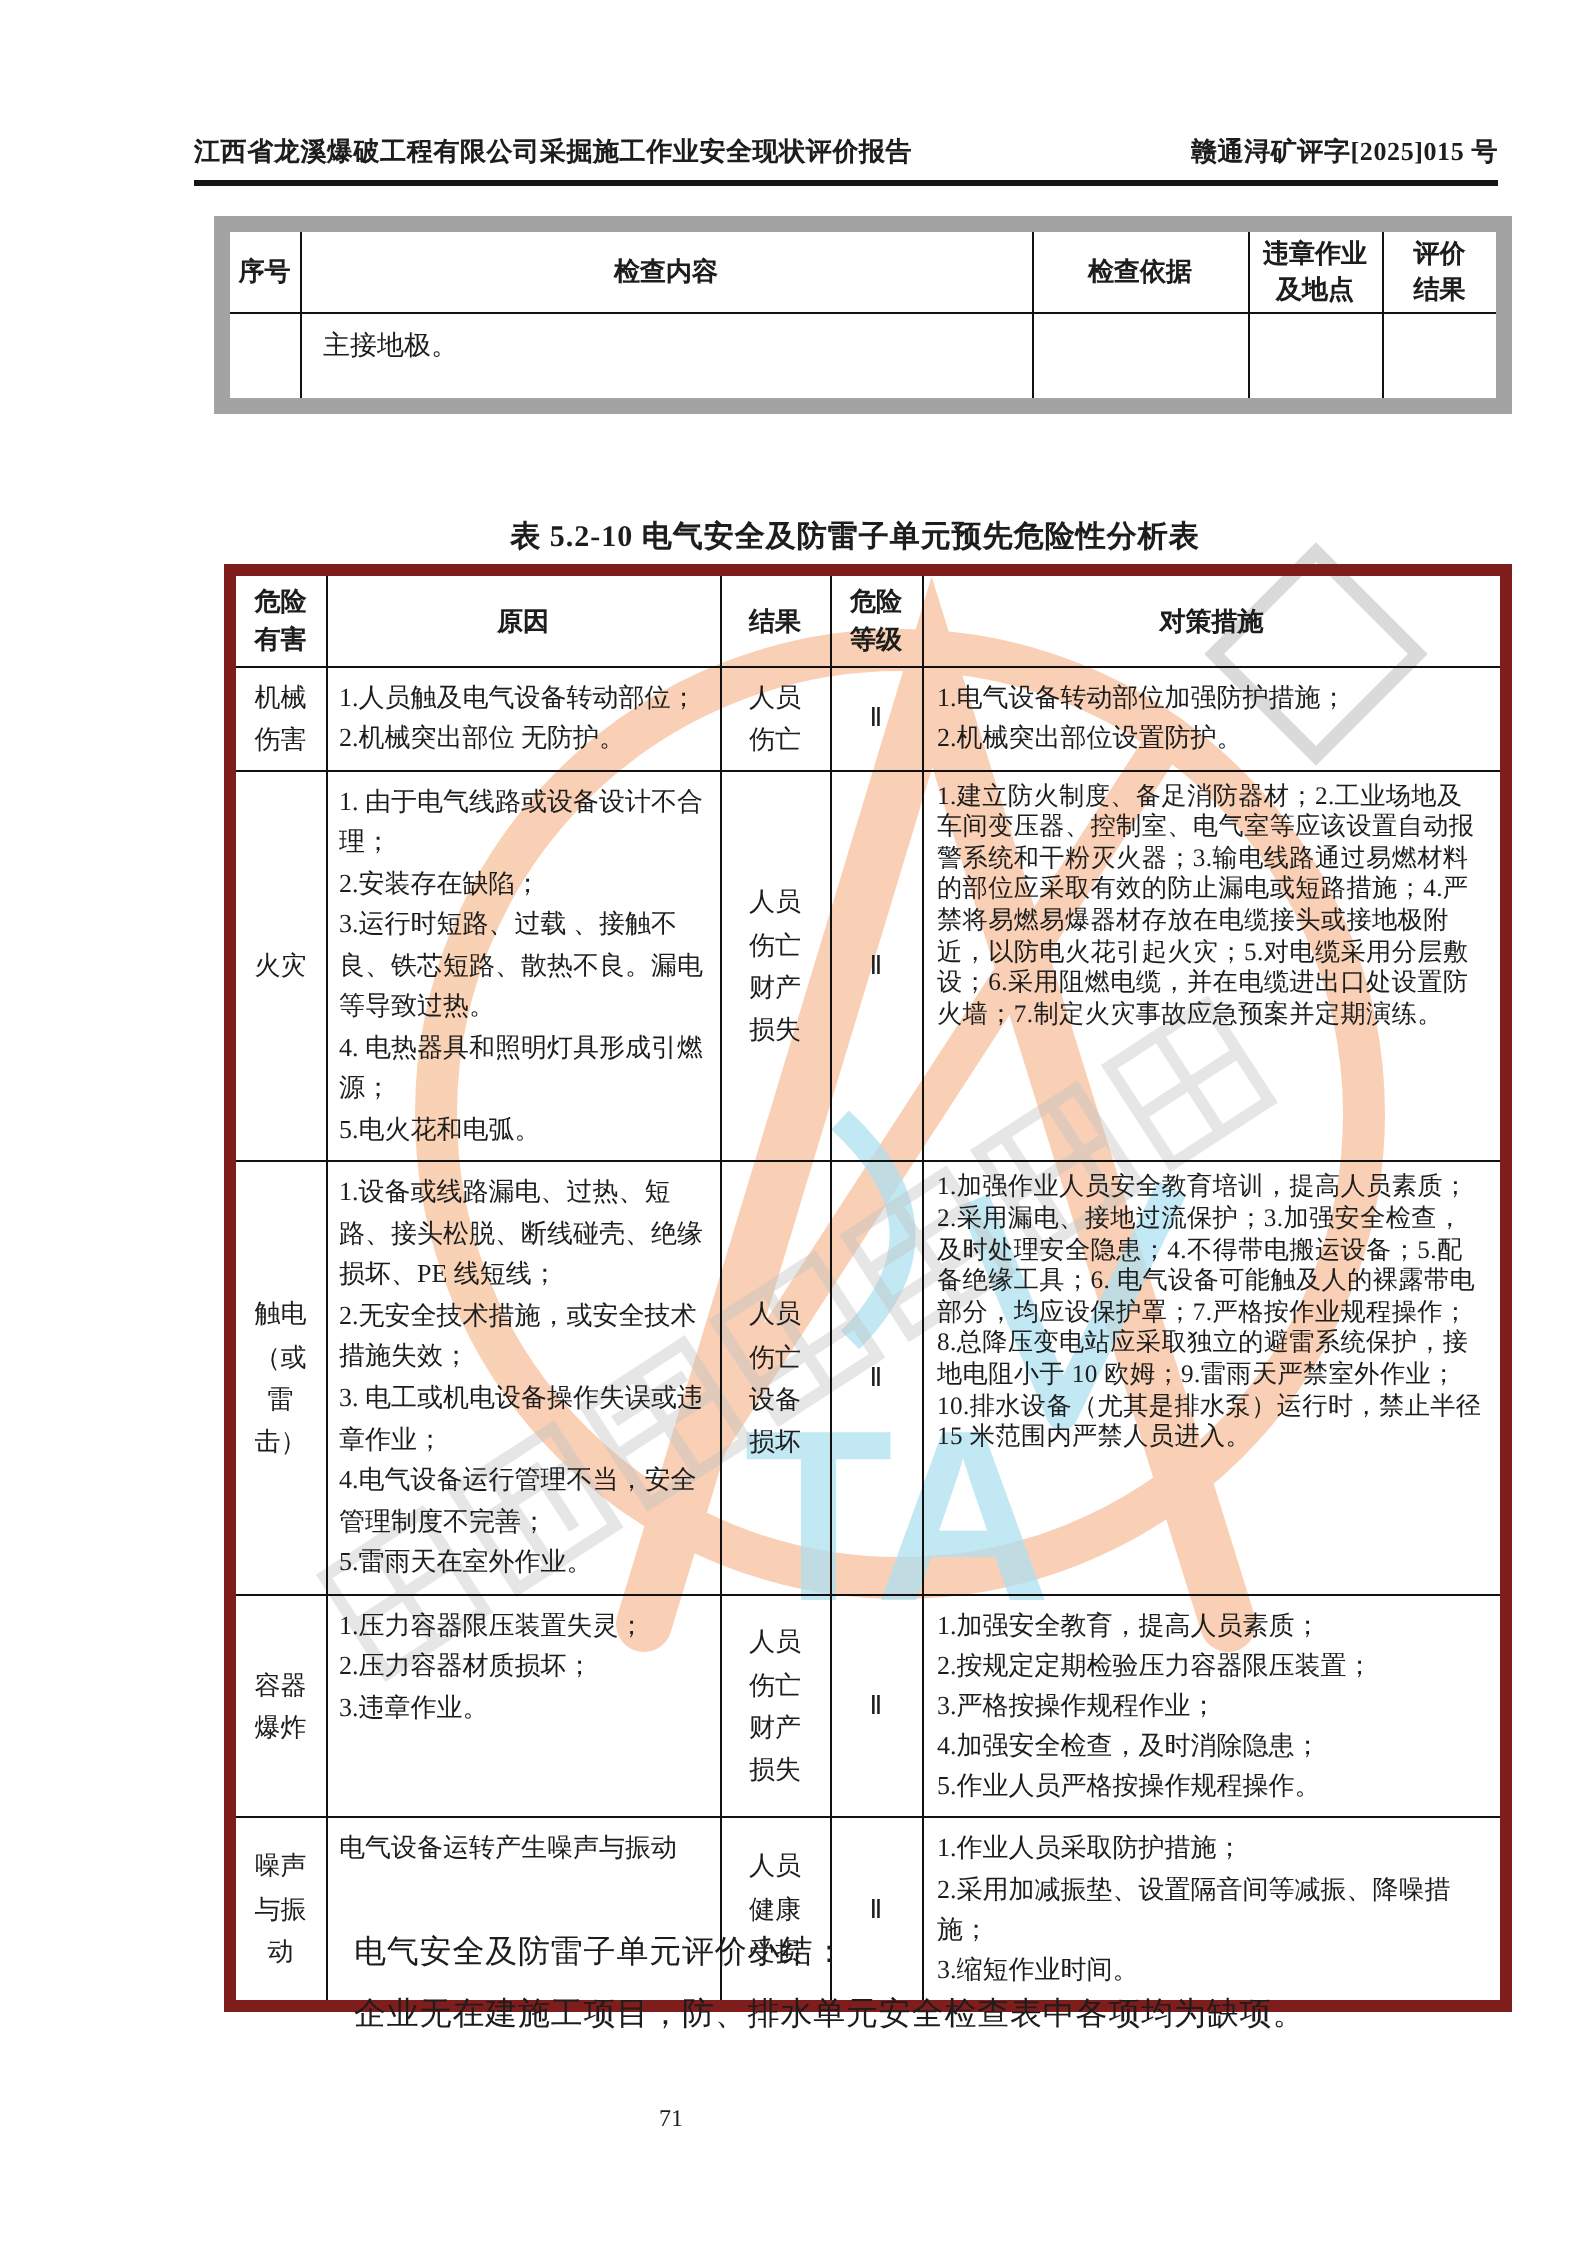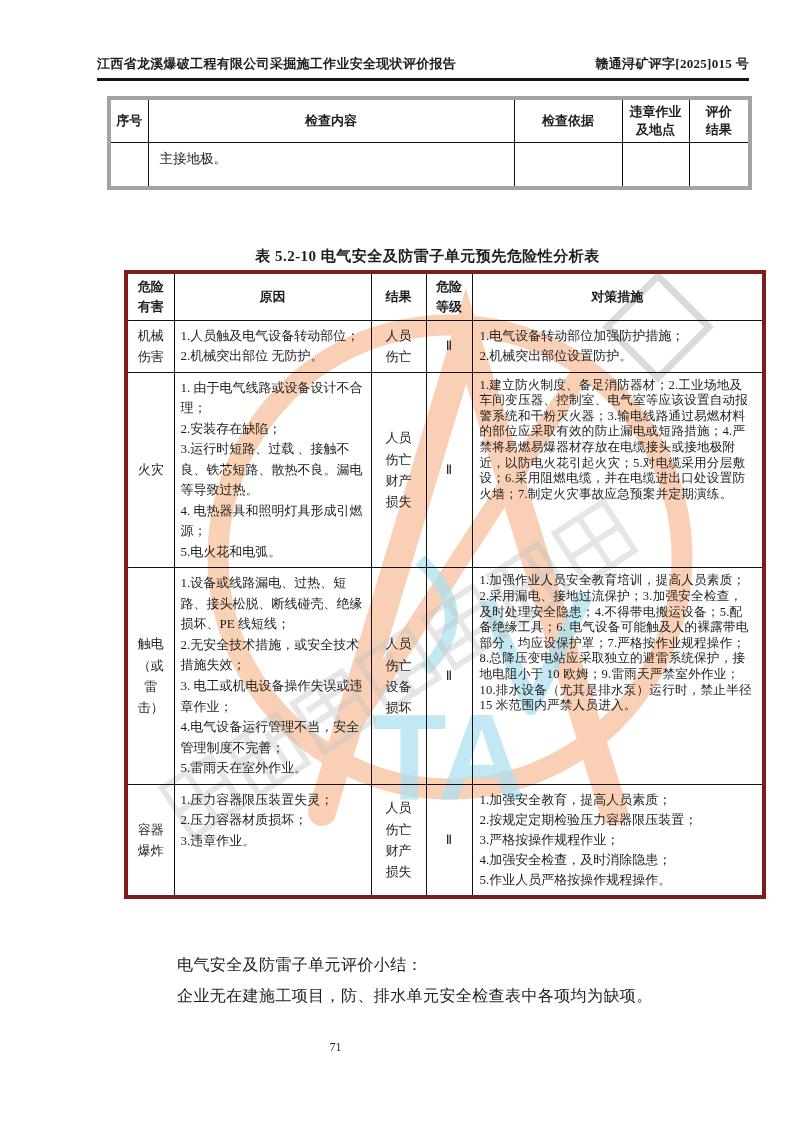--- a/index.html
+++ b/index.html
@@ -4,54 +4,54 @@
 <style>
   * { box-sizing: border-box; margin: 0; padding: 0; }
   html,body { width:793px; height:1122px; }
   body {
     position: relative;
     background: #ffffff;
     font-family: "Liberation Serif", "DejaVu Serif", serif;
     color: #1d1d1d;
     overflow: hidden;
   }
-  .layer-content { position:absolute; inset:0; z-index:2; }
+  .layer-content { position:absolute; inset:0; z-index:2;margin-top:12px; }
   .layer-watermark { position:absolute; inset:0; z-index:1; pointer-events:none; }
 
   
   .doc-header {
     position:absolute; left:97px; top:55px; width:652px;
     display:flex; justify-content:space-between; align-items:flex-end;
     font-size:13px; font-weight:bold; letter-spacing:.3px;
     border-bottom:3px solid #151515; padding-bottom:5px;
   }
 
   table { border-collapse:collapse; table-layout:fixed; background:transparent; }
   td, th { border:1px solid #111; vertical-align:middle; overflow:hidden; }
 
   
-  .t1 { position:absolute; left:107px; top:96px; width:641px; border:4px solid #a3a3a3; font-size:13.5px; }
+  .t1 { position:absolute; left:107px; top:96px; width:641px; border:8px solid #a3a3a3; font-size:13.5px; }
   .t1 th { font-size:13px; font-weight:bold; text-align:center; height:44px; padding:2px; }
   .t1 td { padding:4px 8px; }
   .t1 .c-seq   { text-align:center; }
   .t1 .c-cont  { text-align:left; vertical-align:top; line-height:1.75; }
   .t1 .c-basis { text-align:center; line-height:1.7; }
   .t1 .c-meth  { text-align:center; line-height:1.7; padding:4px 3px; }
   .t1 .c-res   { text-align:center; }
   .t1 .r-a td { height:46px;padding-left:11px; }
   .t1 .r-b td { height:57px; }
 
   
   .t2-title {
     position:absolute; left:107px; top:247px; width:641px;
     text-align:center; font-size:15px; font-weight:bold; letter-spacing:.5px;
   }
 
   
-  .t2 { position:absolute; left:124px; top:270px; width:638px; border:4px solid #7f1d1d; font-size:13px; }
+  .t2 { position:absolute; left:112px; top:270px; width:638px; border:6px solid #7f1d1d; font-size:13px; }
   .t2 th { font-size:13px; font-weight:bold; text-align:center; height:48px; line-height:1.5; padding:2px; }
   .t2 td { padding:3px 6px; }
   .pre { white-space:pre-line; }
   .t2 .c-hazard { text-align:center; line-height:1.65; }
   .t2 .c-cause  { text-align:left; vertical-align:top; line-height:1.58; padding:5px 6px; }
   .t2 .c-conseq { text-align:center; line-height:1.65; }
   .t2 .c-level  { text-align:center; font-family:"Liberation Serif", serif; }
   .t2 .c-meas   { text-align:left; vertical-align:top; line-height:1.55; padding:5px 7px; }
   .t2 .c-meas.dense { line-height:1.24; font-size:12.6px; letter-spacing:.2px; }
   .t2 .r1 td { height:48px; }
@@ -235,20 +235,33 @@
 伤亡
 财产
 损失</td>
         <td class="c-level">Ⅱ</td>
         <td class="c-meas pre">1.加强安全教育，提高人员素质；
 2.按规定定期检验压力容器限压装置；
 3.严格按操作规程作业；
 4.加强安全检查，及时消除隐患；
 5.作业人员严格按操作规程操作。</td>
       </tr>
+      <tr class="r5">
+        <td class="c-hazard pre">噪声
+与振
+动</td>
+        <td class="c-cause pre">电气设备运转产生噪声与振动</td>
+        <td class="c-conseq pre">人员
+健康
+受损</td>
+        <td class="c-level">Ⅱ</td>
+        <td class="c-meas pre">1.作业人员采取防护措施；
+2.采用加减振垫、设置隔音间等减振、降噪措施；
+3.缩短作业时间。</td>
+      </tr>
     </tbody>
   </table>
 
   <div class="summary">
     <p>电气安全及防雷子单元评价小结：</p>
     <p>企业无在建施工项目，防、排水单元安全检查表中各项均为缺项。</p>
   </div>
 
   <div class="page-number">71</div>
 

